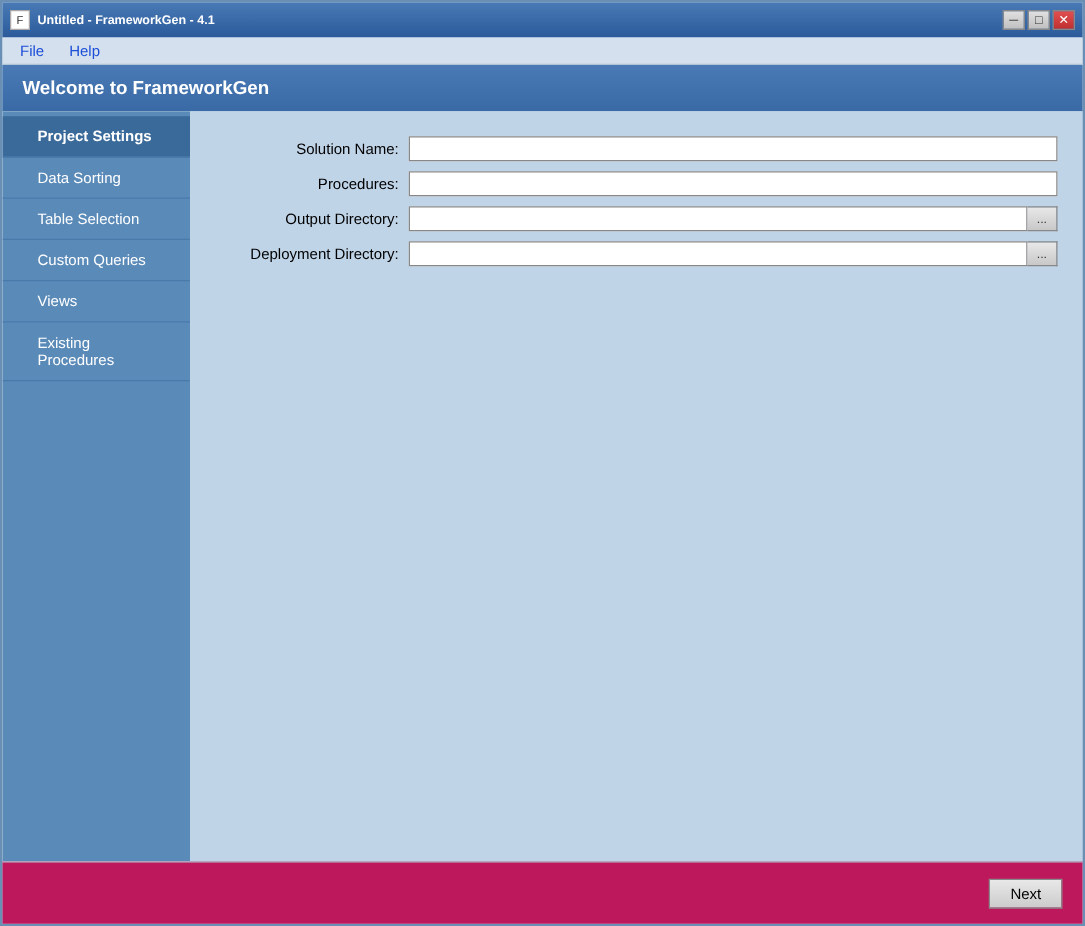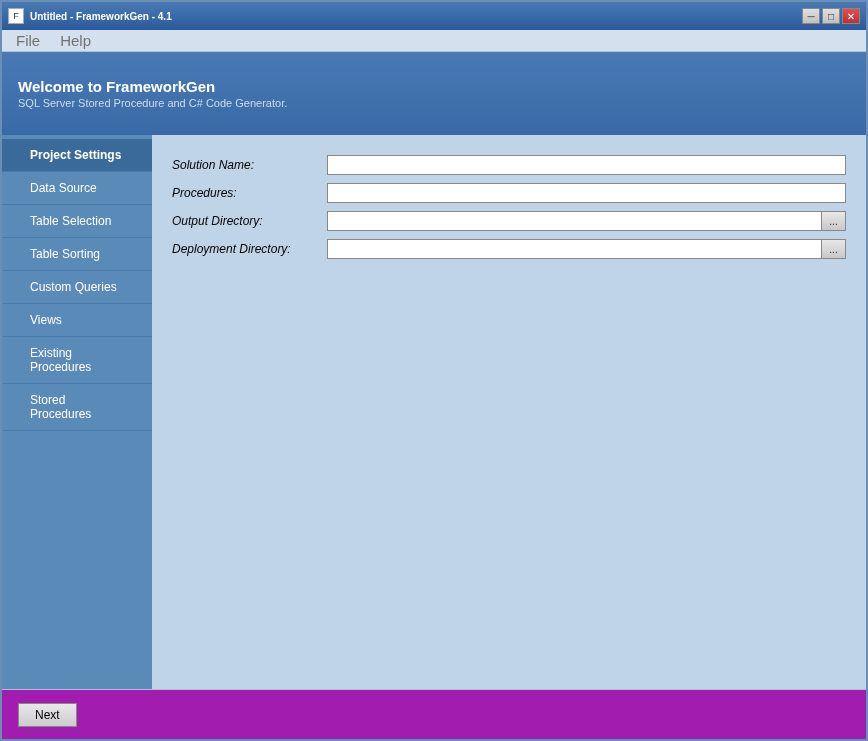--- a/index.html
+++ b/index.html
@@ -82,29 +82,29 @@
       background: #d4e0ed;
       display: flex;
       align-items: center;
       padding: 0 4px;
       border-bottom: 1px solid #b0c4d8;
       flex-shrink: 0;
     }
 
     .menu-item {
       padding: 2px 10px;
-      font-size: 15px;
-      color: #737373;
+      font-size: 12px;
+      color: #1d4ed8;
       cursor: pointer;
     }
 
     
     .header-banner {
       background: linear-gradient(to bottom, #4a7ab5, #3a6aa5);
-      padding: 26px 16px;
+      padding: 10px 16px;
       flex-shrink: 0;
     }
 
     .header-title {
       color: white;
       font-size: 15px;
       font-weight: bold;
     }
 
     .header-subtitle {
@@ -149,25 +149,25 @@
     }
 
     .form-row {
       display: flex;
       align-items: center;
       margin-bottom: 8px;
     }
 
     .form-label {
       width: 155px;
+      text-align: right;
       padding-right: 8px;
       font-size: 12px;
       color: #000;
       flex-shrink: 0;
-      font-style: italic;
     }
 
     .form-input {
       flex: 1;
       height: 20px;
       background: white;
       border: 1px solid #888;
       padding: 2px 4px;
       font-size: 11px;
       outline: none;
@@ -192,24 +192,25 @@
       font-size: 10px;
       display: flex;
       align-items: center;
       justify-content: center;
       color: #333;
     }
 
     
     .bottom-bar {
       height: 50px;
-      background: #a21caf;
+      background: #be185d;
       border-top: 1px solid #b0c0d0;
       display: flex;
       align-items: center;
+      justify-content: flex-end;
       padding: 0 16px;
       flex-shrink: 0;
     }
 
     .next-btn {
       background: linear-gradient(to bottom, #e8e8e8, #cccccc);
       border: 1px solid #888;
       padding: 4px 16px;
       font-size: 12px;
       cursor: pointer;
@@ -234,34 +235,31 @@
     </div>
   </div>
 
   <div class="menu-bar">
     <div class="menu-item">File</div>
     <div class="menu-item">Help</div>
   </div>
 
   <div class="header-banner">
     <div class="header-title">Welcome to FrameworkGen</div>
-    <div class="header-subtitle">SQL Server Stored Procedure and C# Code Generator.</div>
   </div>
 
   <div class="main-content">
 
     <div class="sidebar">
       <div class="sidebar-item active">Project Settings</div>
-      <div class="sidebar-item">Data Source</div>
+      <div class="sidebar-item">Data Sorting</div>
       <div class="sidebar-item">Table Selection</div>
-      <div class="sidebar-item">Table Sorting</div>
       <div class="sidebar-item">Custom Queries</div>
       <div class="sidebar-item">Views</div>
       <div class="sidebar-item">Existing Procedures</div>
-      <div class="sidebar-item">Stored Procedures</div>
     </div>
 
     <div class="content-panel">
 
       <div class="form-row">
         <div class="form-label">
           <span>Solution Name:</span>
         </div>
         <input class="form-input" type="text" value="" style="">
       </div>

